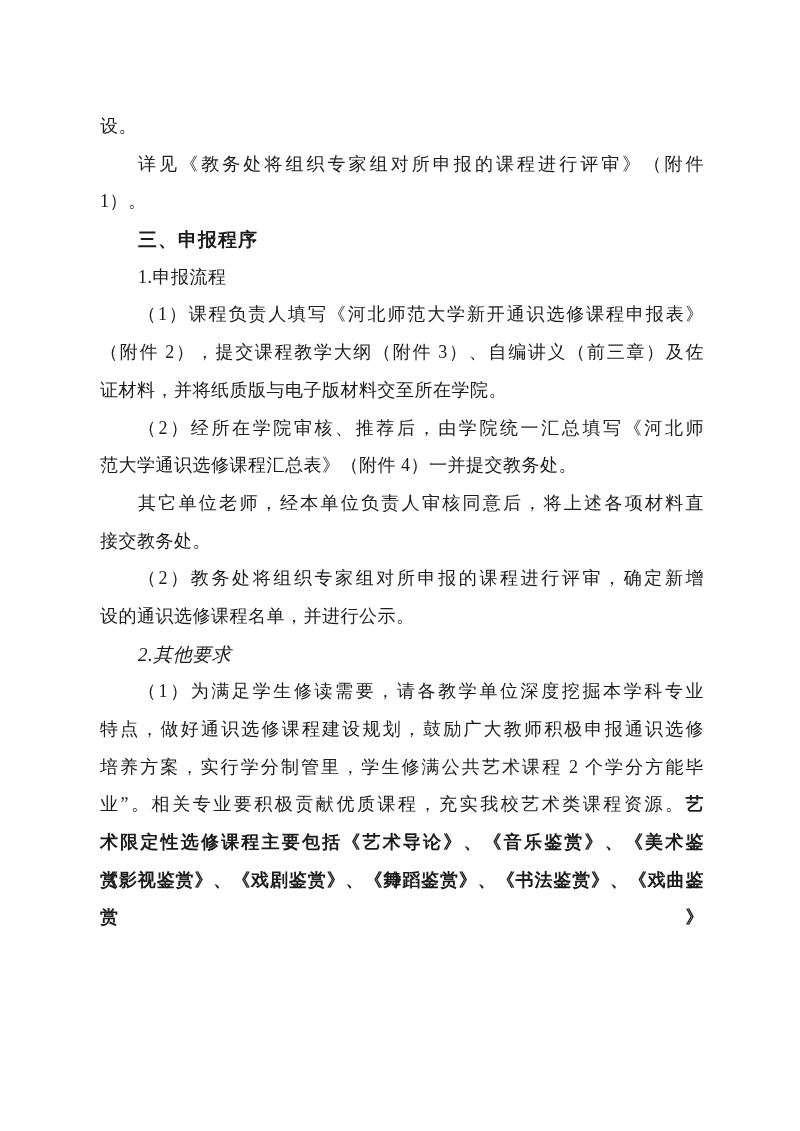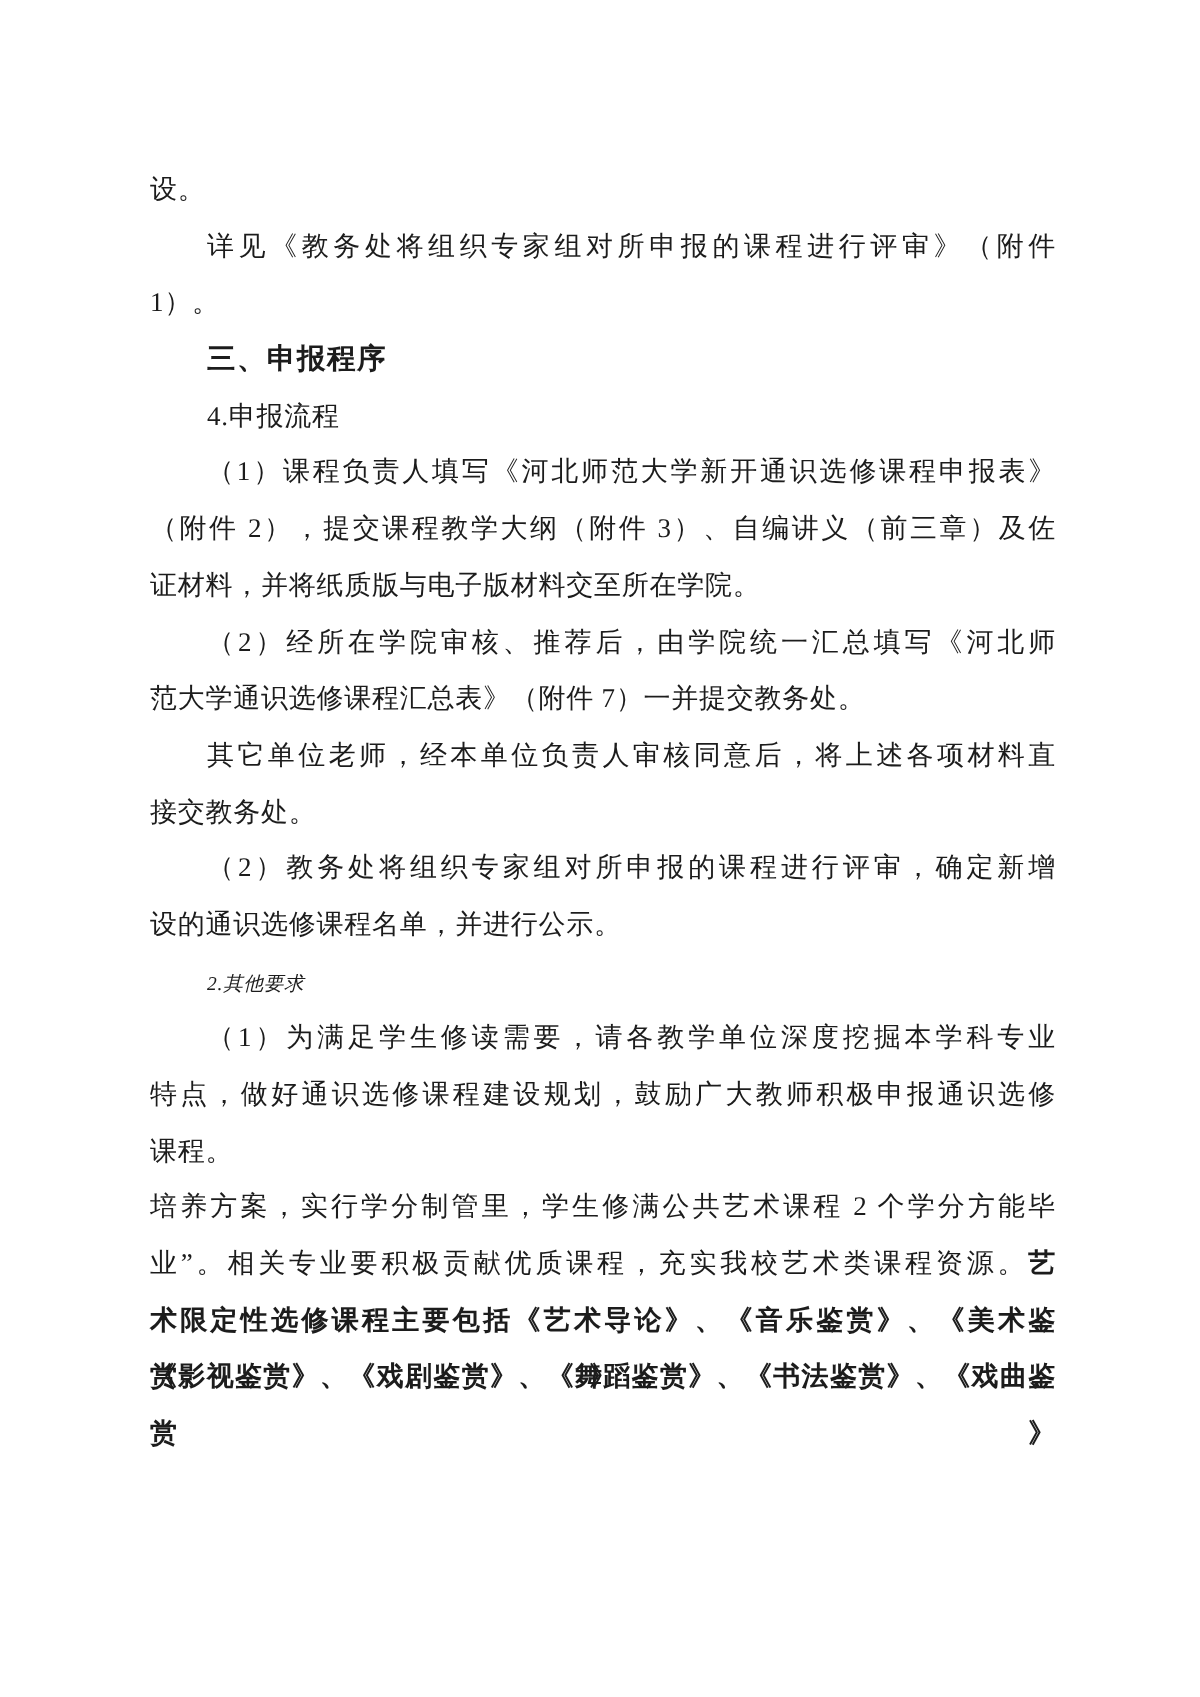--- a/index.html
+++ b/index.html
@@ -38,47 +38,46 @@
   }
   .line.heading .run,
   .run.heading {
     font-weight: 700;
     font-size: 19px;
     font-family: "Liberation Sans", "DejaVu Sans", sans-serif;
     letter-spacing: 1px;
   }
   .run.kaiti {
     font-style: italic;
-    font-size: 13px;
+    font-size: 19px;
   }
   .run.bold {
     font-weight: 700;
   }
 </style>
 </head>
 <body>
 
 <div class="page" style="background: rgb(255, 255, 255);">
   <div class="doc-body" style="color: rgb(28, 28, 28);">
       <div class="line"><span class="run">设。</span></div>
       <div class="line indent justify"><span class="run">详见《教务处将组织专家组对所申报的课程进行评审》（附件</span></div>
       <div class="line"><span class="run">1）。</span></div>
       <div class="line indent heading"><span class="run heading">三、申报程序</span></div>
-      <div class="line indent"><span class="run">4.申报流程</span></div>
+      <div class="line indent"><span class="run">1.申报流程</span></div>
       <div class="line indent justify"><span class="run">（1）课程负责人填写《河北师范大学新开通识选修课程申报表》</span></div>
       <div class="line justify"><span class="run">（附件 2），提交课程教学大纲（附件 3）、自编讲义（前三章）及佐</span></div>
       <div class="line"><span class="run">证材料，并将纸质版与电子版材料交至所在学院。</span></div>
       <div class="line indent justify"><span class="run">（2）经所在学院审核、推荐后，由学院统一汇总填写《河北师</span></div>
-      <div class="line"><span class="run">范大学通识选修课程汇总表》（附件 7）一并提交教务处。</span></div>
+      <div class="line"><span class="run">范大学通识选修课程汇总表》（附件 4）一并提交教务处。</span></div>
       <div class="line indent justify"><span class="run">其它单位老师，经本单位负责人审核同意后，将上述各项材料直</span></div>
       <div class="line"><span class="run">接交教务处。</span></div>
       <div class="line indent justify"><span class="run">（2）教务处将组织专家组对所申报的课程进行评审，确定新增</span></div>
       <div class="line"><span class="run">设的通识选修课程名单，并进行公示。</span></div>
       <div class="line indent"><span class="run kaiti">2.其他要求</span></div>
       <div class="line indent justify"><span class="run">（1）为满足学生修读需要，请各教学单位深度挖掘本学科专业</span></div>
       <div class="line justify"><span class="run">特点，做好通识选修课程建设规划，鼓励广大教师积极申报通识选修</span></div>
-      <div class="line"><span class="run">课程。</span></div>
       <div class="line justify"><span class="run">培养方案，实行学分制管里，学生修满公共艺术课程 2 个学分方能毕</span></div>
       <div class="line justify"><span class="run">业”。相关专业要积极贡献优质课程，充实我校艺术类课程资源。</span><span class="run bold">艺</span></div>
       <div class="line justify"><span class="run bold">术限定性选修课程主要包括《艺术导论》、《音乐鉴赏》、《美术鉴赏》、</span></div>
       <div class="line justify"><span class="run bold">《影视鉴赏》、《戏剧鉴赏》、《舞蹈鉴赏》、《书法鉴赏》、《戏曲鉴赏》</span></div>
     </div>
 </div>
 
 </body></html>

